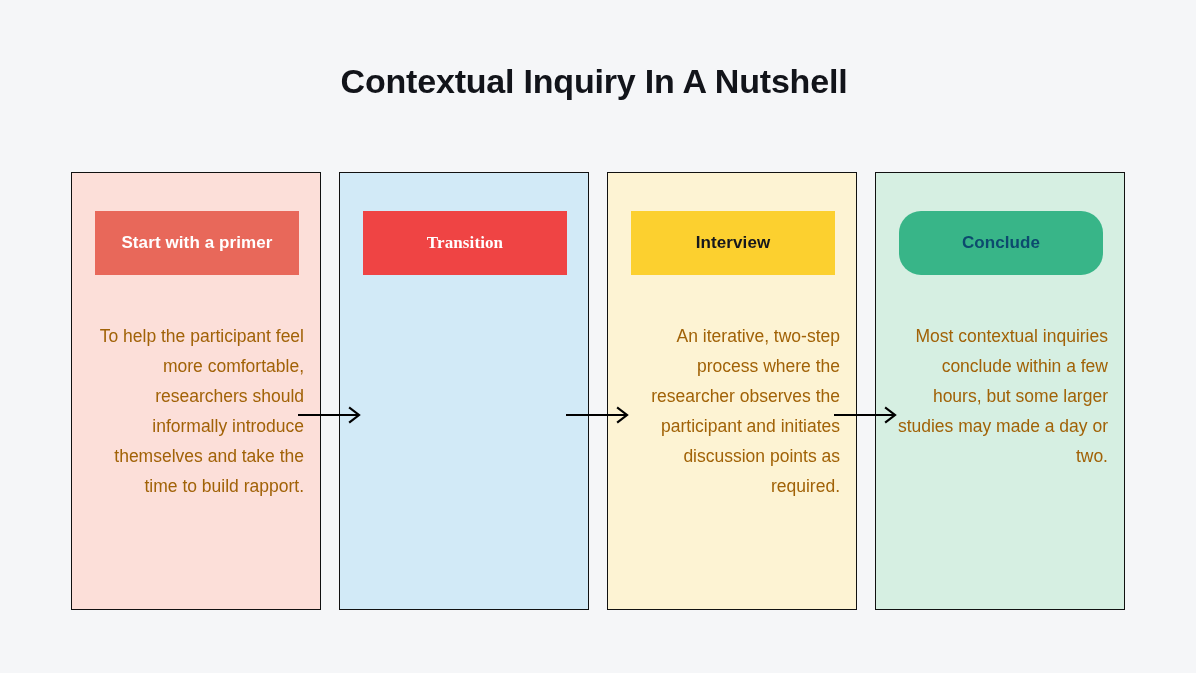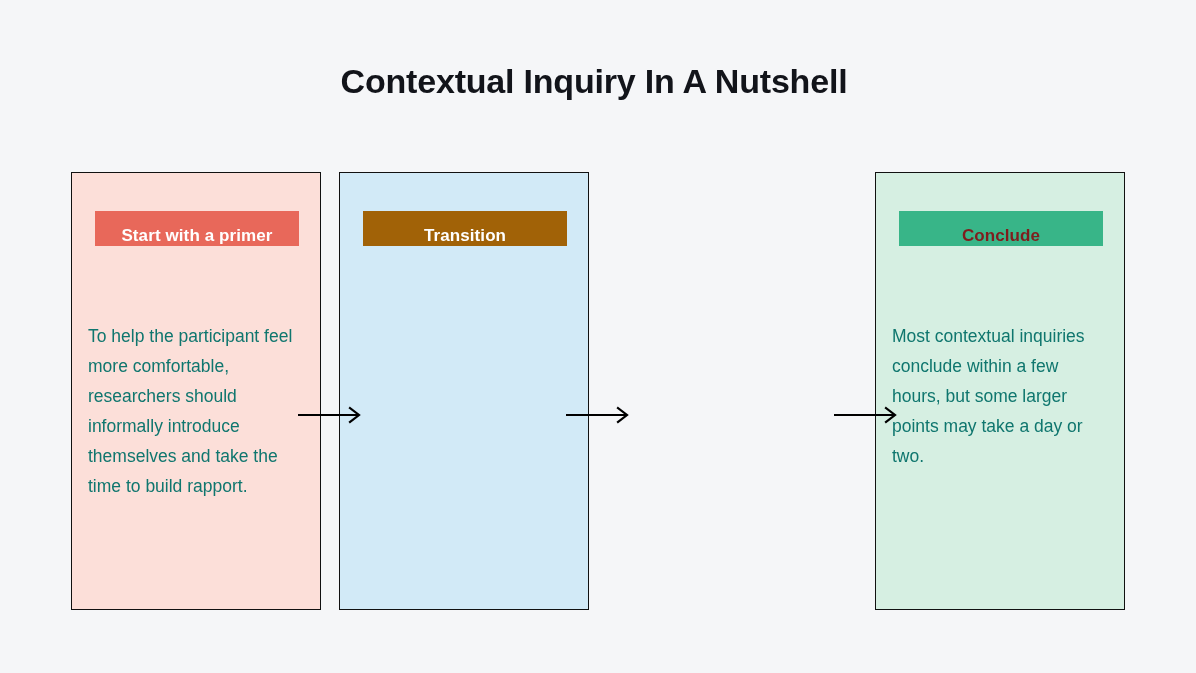--- a/index.html
+++ b/index.html
@@ -43,38 +43,38 @@
   .card.c0 { left: 0px; }
   .card.c1 { left: 268px; }
   .card.c2 { left: 536px; }
   .card.c3 { left: 804px; }
 
   .badge {
     position: absolute;
     top: 38px;
     left: 23px;
     width: 204px;
-    height: 35px;
+    height: 64px;
     display: flex;
-    align-items: flex-end;
+    align-items: center;
     justify-content: center;
     font-size: 17px;
     font-weight: bold;
     letter-spacing: 0.1px;
     box-sizing: border-box;
   }
   .body-text {
     position: absolute;
     top: 148px;
     left: 16px;
     width: 216px;
-    text-align: left;
+    text-align: right;
     font-size: 17.5px;
     line-height: 30px;
-    color: #0f766e;
+    color: #a16207;
   }
 
   .connector {
     position: absolute;
     top: 234px;
     height: 2px;
     pointer-events: none;
   }
   .connector.a0 { left: 227px; width: 64px; }
   .connector.a1 { left: 495px; width: 64px; }
@@ -89,31 +89,37 @@
 <div id="flow">
 
   <div class="card c0" style="background: rgb(252, 223, 217); border-color: rgb(17, 17, 17);">
     <div class="badge" style="background: rgb(232, 104, 90); color: rgb(255, 255, 255);">
       <span>Start with a primer</span>
     </div>
     <div class="body-text">To help the participant feel more comfortable, researchers should informally introduce themselves and take the time to build rapport.</div>
   </div>
 
   <div class="card c1" style="background: rgb(210, 234, 247); border-color: rgb(17, 17, 17);">
-    <div class="badge" style="background: #a16207; color: rgb(255, 255, 255);">
+    <div class="badge" style="background: #ef4444; color: rgb(255, 255, 255); font-family: Liberation Serif, serif;">
       <span>Transition</span>
     </div>
   </div>
 
+  <div class="card c2" style="background: rgb(253, 243, 211); border-color: rgb(17, 17, 17);">
+    <div class="badge" style="background: rgb(252, 208, 47); color: rgb(22, 24, 29);">
+      <span>Interview</span>
+    </div>
+    <div class="body-text">An iterative, two-step process where the researcher observes the participant and initiates discussion points as required.</div>
+  </div>
 
   <div class="card c3" style="background: rgb(214, 239, 226); border-color: rgb(17, 17, 17);">
-    <div class="badge" style="background: rgb(56, 181, 136); color: #7f1d1d;">
+    <div class="badge" style="background: rgb(56, 181, 136); color: #0c4a6e; border-radius: 22px;">
       <span>Conclude</span>
     </div>
-    <div class="body-text">Most contextual inquiries conclude within a few hours, but some larger points may take a day or two.</div>
+    <div class="body-text">Most contextual inquiries conclude within a few hours, but some larger studies may made a day or two.</div>
   </div>
 
   <div class="connector a0">
     <svg width="64" height="18" viewBox="0 0 64 18" xmlns="http://www.w3.org/2000/svg">
       <line x1="0" y1="9" x2="60" y2="9" stroke="#000000" stroke-width="2.2"></line>
       <polyline points="52,2 61,9 52,16" fill="none" stroke="#000000" stroke-width="2.2" stroke-linecap="square"></polyline>
     </svg>
   </div>
 
   <div class="connector a1">

